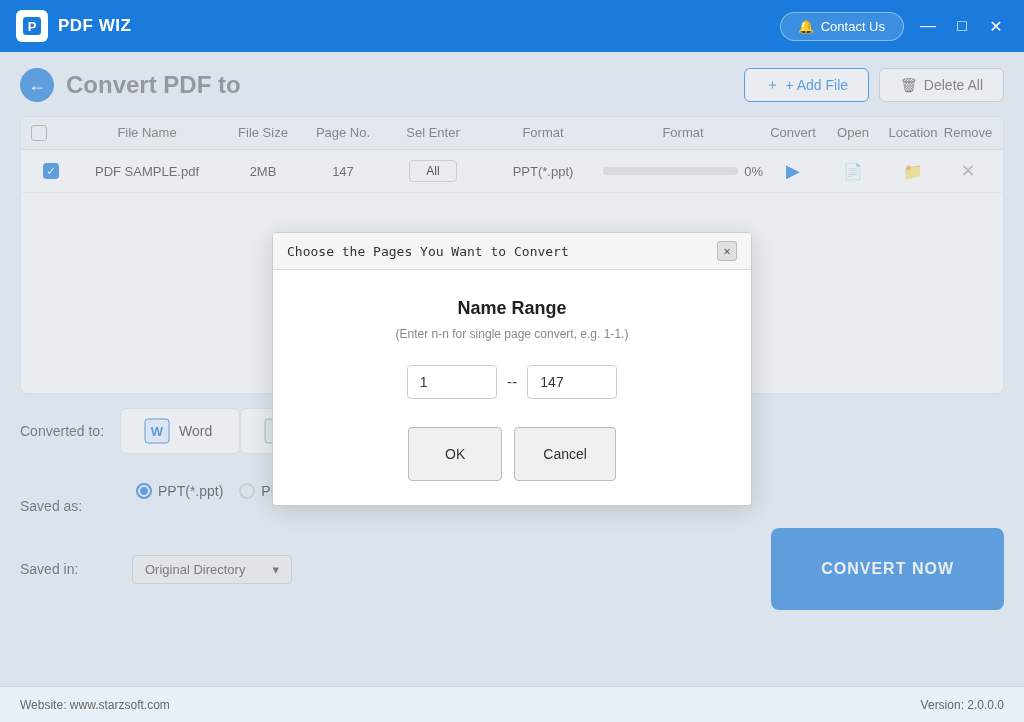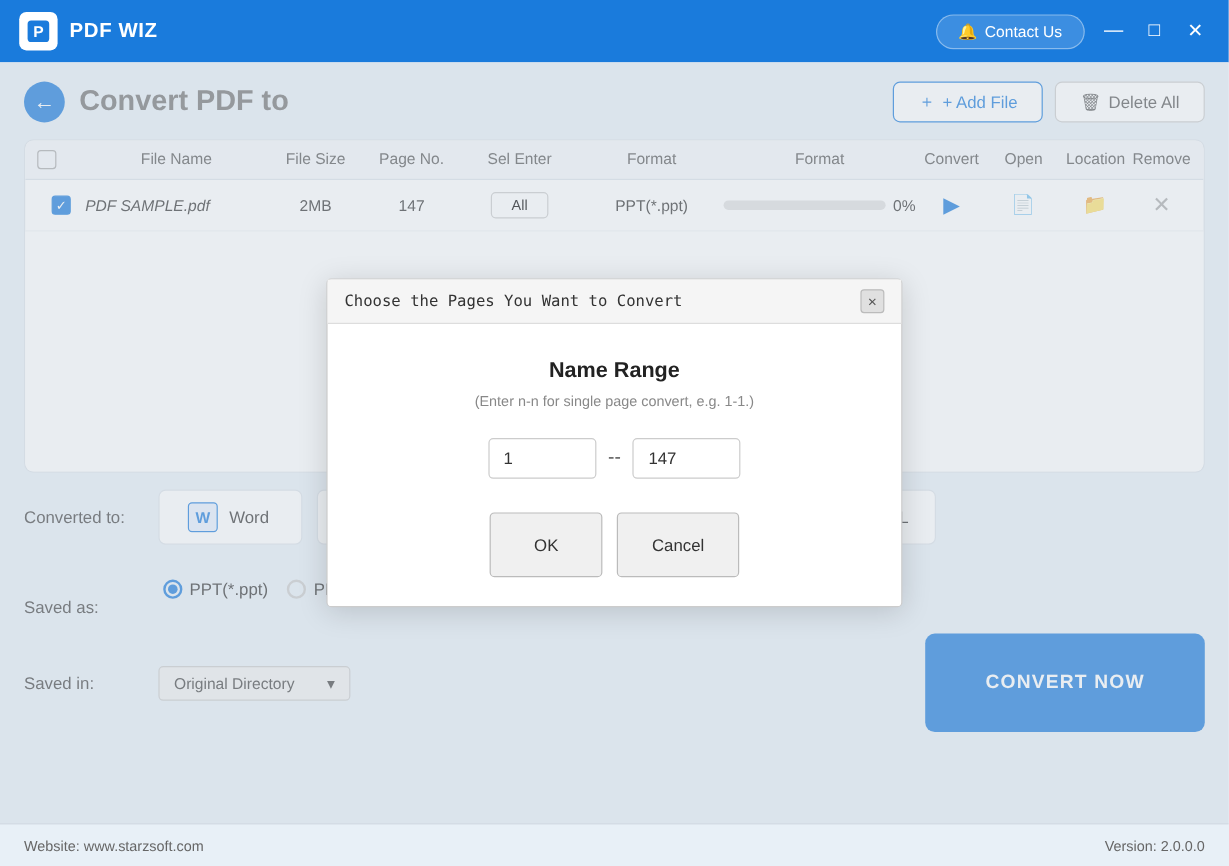--- a/index.html
+++ b/index.html
@@ -208,21 +208,21 @@
       background: white;
     }
 
     
     .bottom-section {
       padding: 14px 0 0 0;
     }
     .converted-to-row {
       display: flex;
       align-items: center;
-      gap: 12px;
+      gap: 0;
       margin-bottom: 14px;
     }
     .converted-label {
       font-size: 14px;
       color: #444;
       white-space: nowrap;
       min-width: 100px;
     }
     .format-btn {
       display: flex;
@@ -495,21 +495,21 @@
       <div>Format</div>
       <div>Convert</div>
       <div>Open</div>
       <div>Location</div>
       <div>Remove</div>
     </div>
     <div class="table-row">
       <div class="checkbox-cell">
         <div class="check-box checked">✓</div>
       </div>
-      <div style="text-align:left;font-style:italic;">PDF SAMPLE.pdf</div>
+      <div style="text-align:center;">PDF SAMPLE.pdf</div>
       <div>2MB</div>
       <div>147</div>
       <div>
         <button class="sel-page-btn">All</button>
       </div>
       <div>PPT(*.ppt)</div>
       <div>
         <div class="progress-bar-container">
           <div class="progress-bar">
             <div class="progress-fill" style="width:0%"></div>

